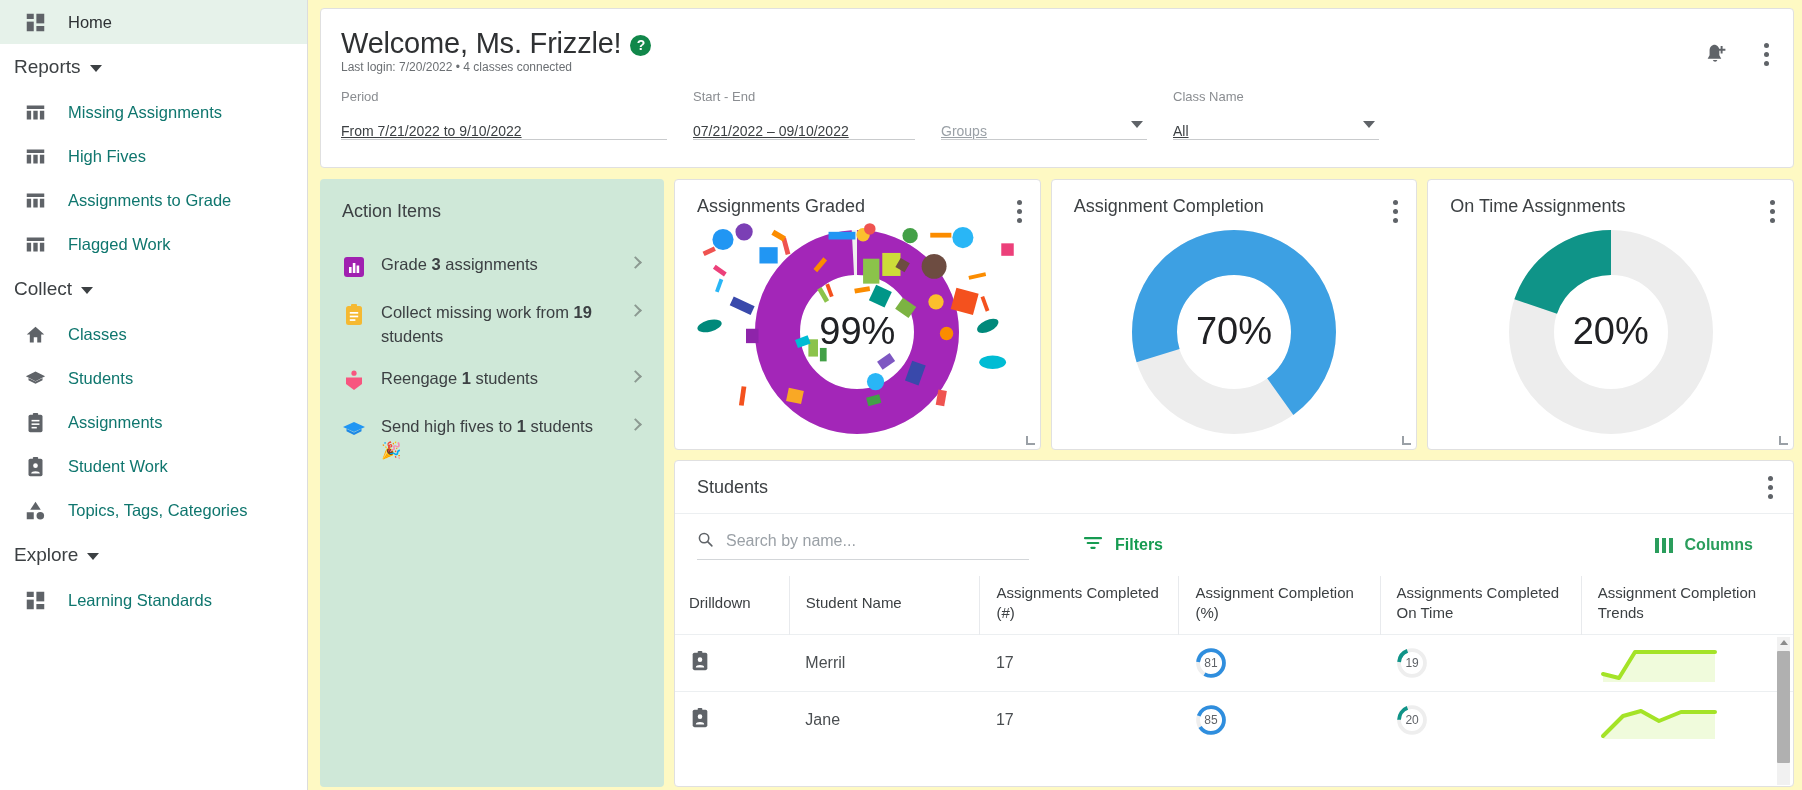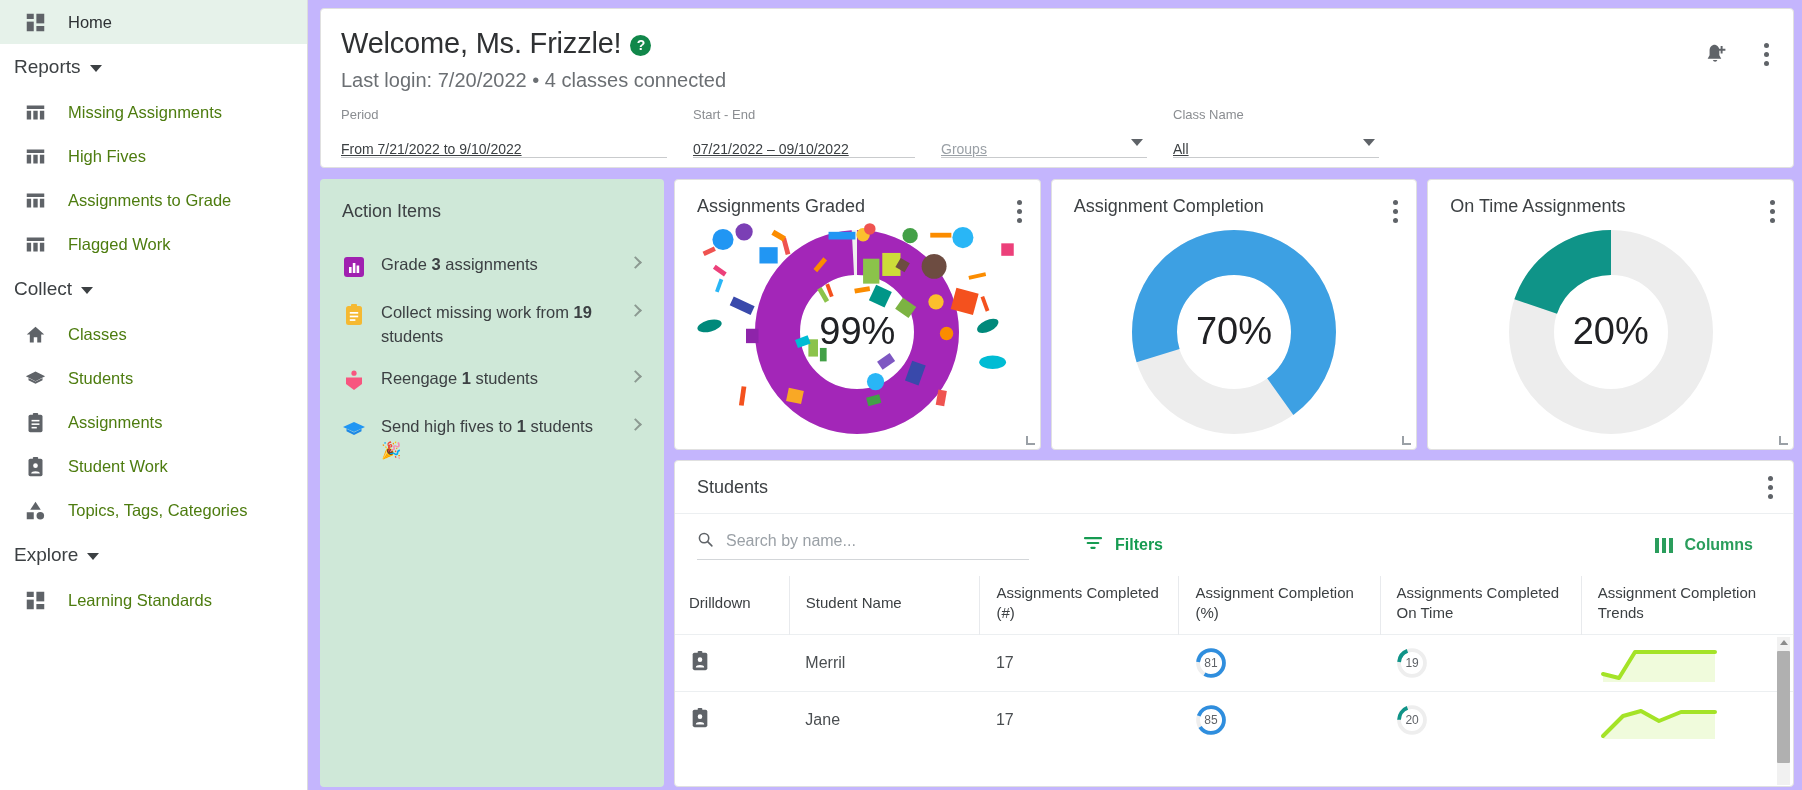--- a/index.html
+++ b/index.html
@@ -21,21 +21,21 @@
     flex: 0 0 308px;
   }
   .nav-item {
     display: flex; align-items: center;
     height: 44px;
     padding-left: 24px;
     gap: 22px;
     cursor: pointer;
   }
   .nav-item.active { background: #e6f2ea; }
-  .nav-item .label { font-size: 16.5px; color: #4d7c0f; }
+  .nav-item .label { font-size: 16.5px; color: #0f766e; }
   .nav-item.active .label { color: #2d3134; }
   .nav-icon { width: 22px; height: 22px; flex: 0 0 22px; display:flex; align-items:center; justify-content:center; }
   .nav-icon svg { display:block; }
   .nav-group {
     display: flex; align-items: center; gap: 9px;
     padding-left: 14px;
     height: 46px;
     font-size: 19px;
     color: #3c4043;
     cursor: pointer;
@@ -45,21 +45,21 @@
     border-left: 6px solid transparent;
     border-right: 6px solid transparent;
     border-top: 7px solid #3c4043;
     margin-top: 3px;
   }
 
   
   .main {
     flex: 1 1 auto;
     height: 790px;
-    background: #c4b5fd;
+    background: #fef9c3;
     padding: 8px 8px 0 12px;
     overflow: hidden;
   }
 
   .card {
     background: #fff;
     border: 1px solid #e0e0e0;
     border-radius: 4px;
   }
 
@@ -73,21 +73,21 @@
   .welcome-row { display: flex; align-items: center; gap: 9px; }
   .welcome-title { font-size: 29px; font-weight: 400; color: #2f3133; letter-spacing: -0.2px; }
   .help-badge {
     width: 21px; height: 21px; border-radius: 50%;
     background: #11874a; color: #fff;
     font-size: 14px; font-weight: bold;
     display: flex; align-items: center; justify-content: center;
     margin-top: 3px;
     cursor: pointer;
   }
-  .subtitle { font-size: 20px; color: #6b6f73; margin-top: 9px; }
+  .subtitle { font-size: 12px; color: #6b6f73; }
 
   .filters-row { display: flex; margin-top: 15px; gap: 0; align-items: flex-end; }
   .field { position: relative; padding-right: 26px; }
   .field-label { font-size: 13px; color: #8a8d91; margin-bottom: 6px; }
   .field-value {
     font-size: 14px; color: #3c4043;
     border-bottom: 1px solid #c9cbcd;
     padding-bottom: 0;
     height: 30px;
     display: flex; align-items: flex-end;

